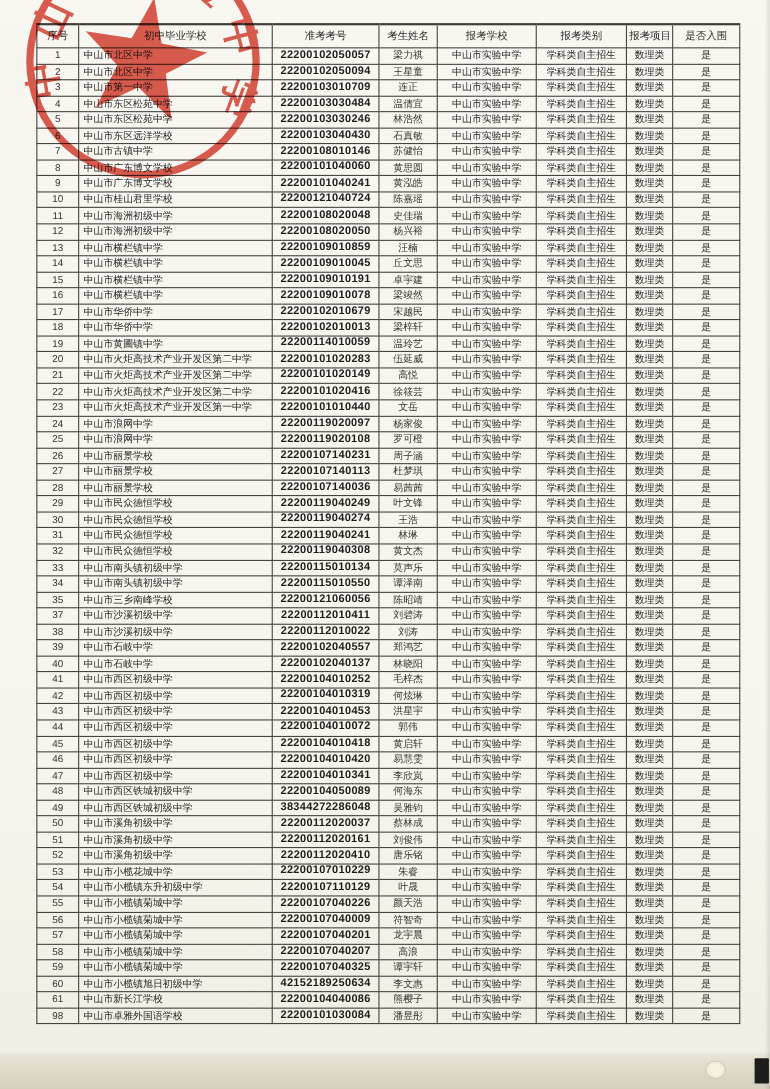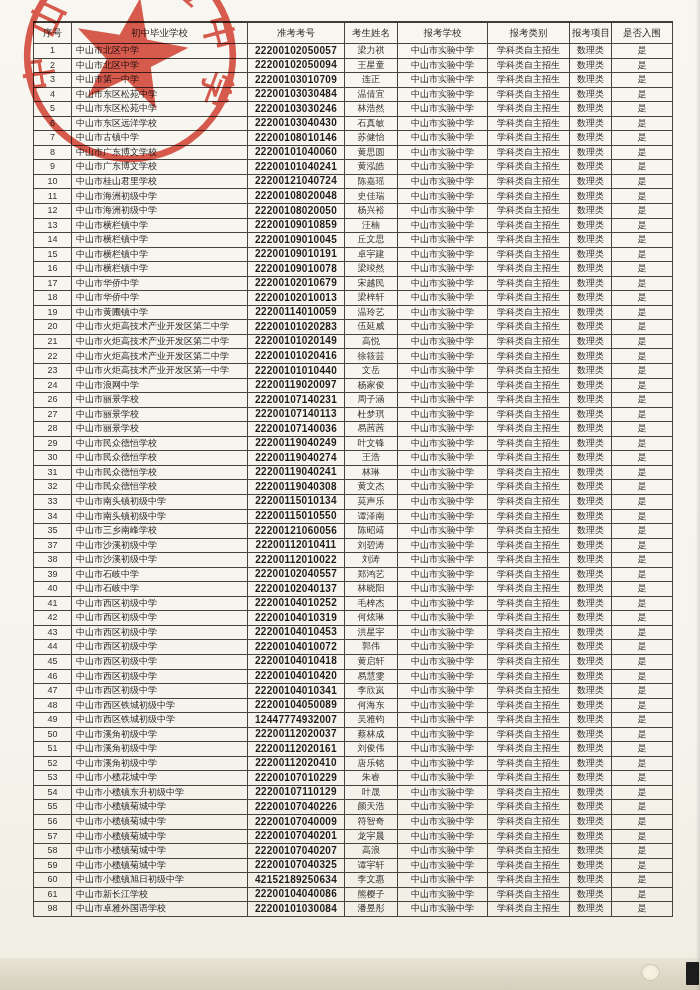--- a/index.html
+++ b/index.html
@@ -321,20 +321,30 @@
           <td class="c0">24</td>
           <td class="c1">中山市浪网中学</td>
           <td class="c2">22200119020097</td>
           <td class="c3">杨家俊</td>
           <td class="c4">中山市实验中学</td>
           <td class="c5">学科类自主招生</td>
           <td class="c6">数理类</td>
           <td class="c7">是</td>
         </tr>
         <tr>
+          <td class="c0">25</td>
+          <td class="c1">中山市浪网中学</td>
+          <td class="c2">22200119020108</td>
+          <td class="c3">罗可橙</td>
+          <td class="c4">中山市实验中学</td>
+          <td class="c5">学科类自主招生</td>
+          <td class="c6">数理类</td>
+          <td class="c7">是</td>
+        </tr>
+        <tr>
           <td class="c0">26</td>
           <td class="c1">中山市丽景学校</td>
           <td class="c2">22200107140231</td>
           <td class="c3">周子涵</td>
           <td class="c4">中山市实验中学</td>
           <td class="c5">学科类自主招生</td>
           <td class="c6">数理类</td>
           <td class="c7">是</td>
         </tr>
         <tr>
@@ -543,21 +553,21 @@
           <td class="c2">22200104050089</td>
           <td class="c3">何海东</td>
           <td class="c4">中山市实验中学</td>
           <td class="c5">学科类自主招生</td>
           <td class="c6">数理类</td>
           <td class="c7">是</td>
         </tr>
         <tr>
           <td class="c0">49</td>
           <td class="c1">中山市西区铁城初级中学</td>
-          <td class="c2">12447774932007</td>
+          <td class="c2">38344272286048</td>
           <td class="c3">吴雅钧</td>
           <td class="c4">中山市实验中学</td>
           <td class="c5">学科类自主招生</td>
           <td class="c6">数理类</td>
           <td class="c7">是</td>
         </tr>
         <tr>
           <td class="c0">50</td>
           <td class="c1">中山市溪角初级中学</td>
           <td class="c2">22200112020037</td>

